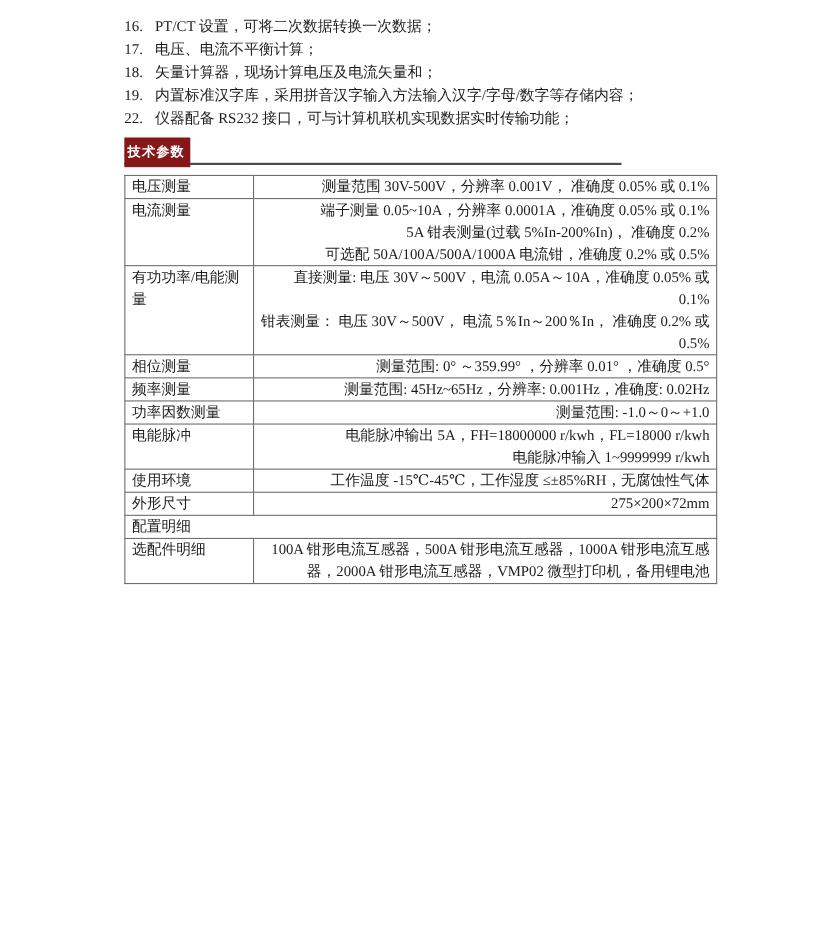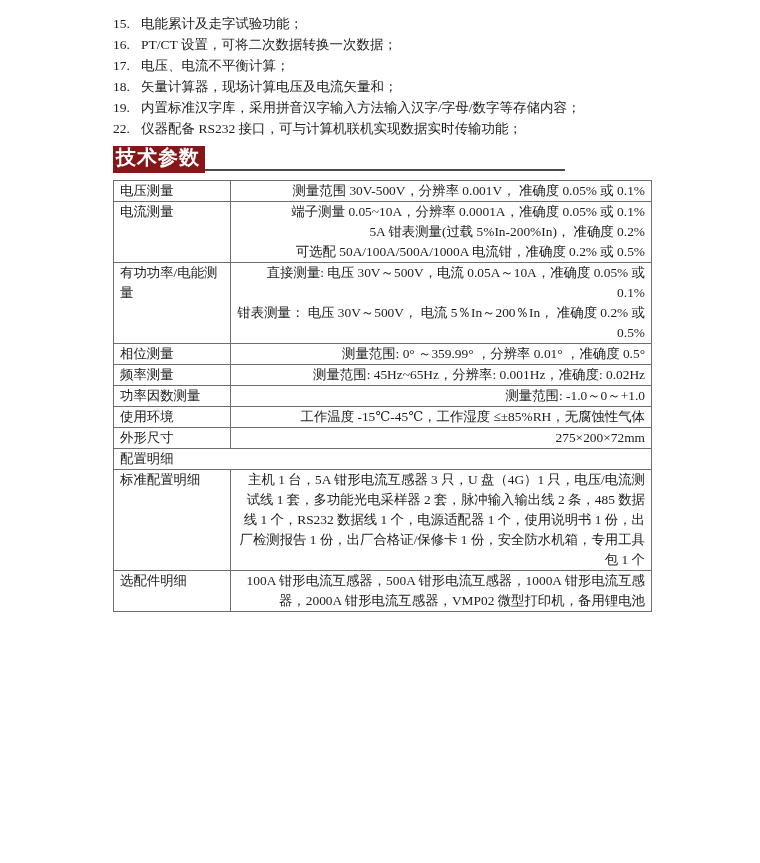--- a/index.html
+++ b/index.html
@@ -22,45 +22,41 @@
   .feature-num{flex:0 0 28px;width:28px;}
   .feature-text{flex:1;}
   
   .section-rule{
     position:relative;height:24px;margin:6px 0 0 0;width:452px;
     border-bottom:2px solid #4a4a4a;
   }
   .section-header{
     position:absolute;left:0;top:1px;z-index:1;
     background:var(--accent);color:#fff;font-weight:bold;
-    font-size:20px;line-height:18px;padding:4px 5px 5px 3px;letter-spacing:1px;
-    font-family:Liberation Mono, monospace;
+    font-size:12px;line-height:18px;padding:4px 5px 5px 3px;letter-spacing:1px;
+    font-family:Liberation Serif, serif;
   }
   
   .specs{
     border-collapse:collapse;width:539px;margin-top:9px;
     font-size:13.4px;table-layout:fixed;
   }
   .specs td{
     border:1px solid var(--border);
     padding:0 6px;vertical-align:top;line-height:20px;
   }
   .specs td.spec-label{width:104px;}
   .spec-line{white-space:normal;text-align:right;}
 </style>
 </head>
 <body>
 
 <div class="page">
 
   <ol class="features">
-      <li>
-        <span class="feature-num">15.</span>
-        <span class="feature-text">电能累计及走字试验功能；</span>
-      </li>
       <li>
         <span class="feature-num">16.</span>
         <span class="feature-text">PT/CT 设置，可将二次数据转换一次数据；</span>
       </li>
       <li>
         <span class="feature-num">17.</span>
         <span class="feature-text">电压、电流不平衡计算；</span>
       </li>
       <li>
         <span class="feature-num">18.</span>
@@ -115,41 +111,42 @@
             <div class="spec-line">测量范围: 45Hz~65Hz，分辨率: 0.001Hz，准确度: 0.02Hz</div>
           </td>
         </tr>
         <tr>
           <td class="spec-label">功率因数测量</td>
           <td class="spec-value">
             <div class="spec-line">测量范围: -1.0～0～+1.0</div>
           </td>
         </tr>
         <tr>
+          <td class="spec-label">电能脉冲</td>
+          <td class="spec-value">
+            <div class="spec-line">电能脉冲输出 5A，FH=18000000 r/kwh，FL=18000 r/kwh</div>
+            <div class="spec-line">电能脉冲输入 1~9999999 r/kwh</div>
+          </td>
+        </tr>
+        <tr>
           <td class="spec-label">使用环境</td>
           <td class="spec-value">
             <div class="spec-line">工作温度 -15℃-45℃，工作湿度 ≤±85%RH，无腐蚀性气体</div>
           </td>
         </tr>
         <tr>
           <td class="spec-label">外形尺寸</td>
           <td class="spec-value">
             <div class="spec-line">275×200×72mm</div>
           </td>
         </tr>
         <tr>
           <td class="spec-label" colspan="2">配置明细</td>
         </tr>
         <tr>
-          <td class="spec-label">标准配置明细</td>
-          <td class="spec-value">
-            <div class="spec-line">主机 1 台，5A 钳形电流互感器 3 只，U 盘（4G）1 只，电压/电流测试线 1 套，多功能光电采样器 2 套，脉冲输入输出线 2 条，485 数据线 1 个，RS232 数据线 1 个，电源适配器 1 个，使用说明书 1 份，出厂检测报告 1 份，出厂合格证/保修卡 1 份，安全防水机箱，专用工具包 1 个</div>
-          </td>
-        </tr>
-        <tr>
           <td class="spec-label">选配件明细</td>
           <td class="spec-value">
             <div class="spec-line">100A 钳形电流互感器，500A 钳形电流互感器，1000A 钳形电流互感器，2000A 钳形电流互感器，VMP02 微型打印机，备用锂电池</div>
           </td>
         </tr>
       </tbody>
   </table>
 
 </div>
 

